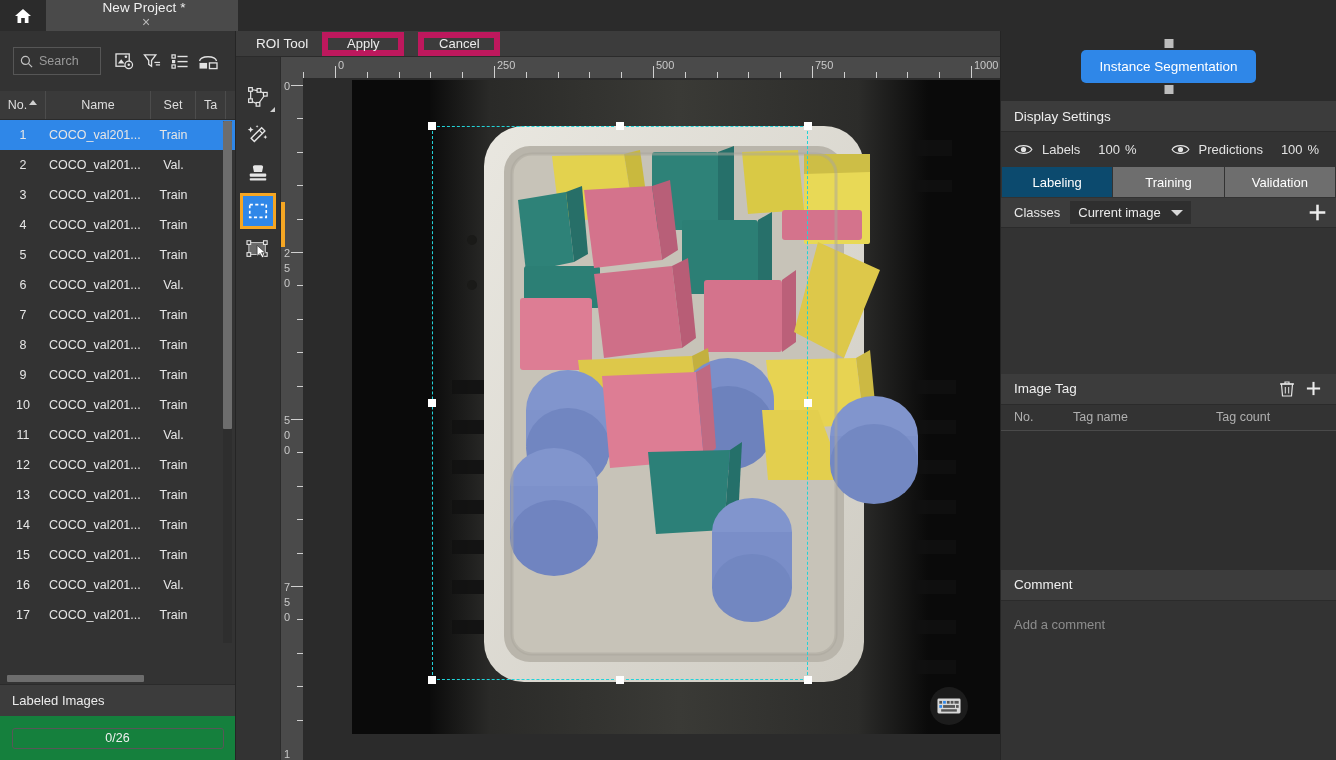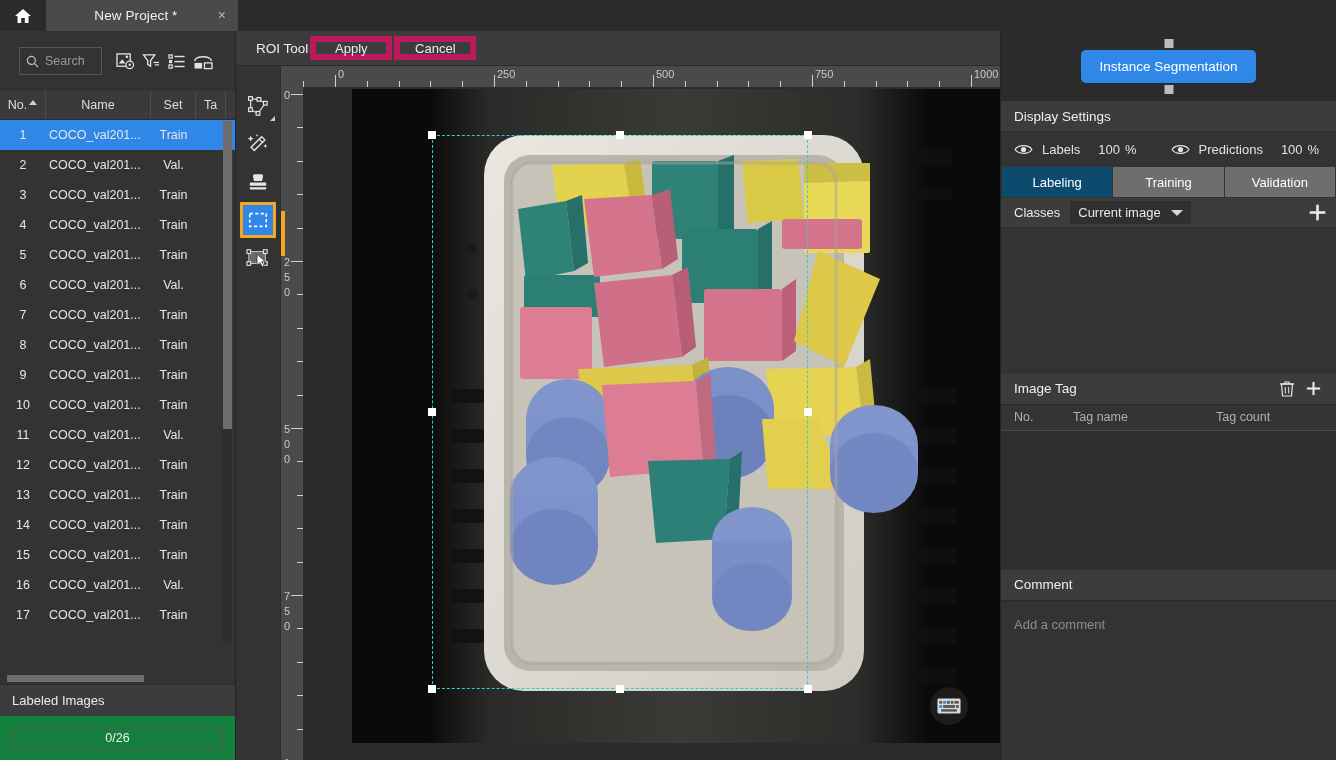--- a/index.html
+++ b/index.html
@@ -16,34 +16,34 @@
   .titlebar {
     height: 31px; background: #2b2b2b; display: flex; align-items: stretch; flex: 0 0 31px;
   }
   .home-btn {
     width: 46px; display: flex; align-items: center; justify-content: center;
     background: #2b2b2b; cursor: pointer;
   }
   .home-icon { width: 18px; height: 16px; display: block; }
   .tab {
     width: 192px; background: #4a4a4a; display: flex; align-items: center;
-    padding: 0 10px 0 14px; position: relative; cursor: pointer;
+    padding: 0 10px 0 14px; position: relative; cursor: pointer; flex-direction: column;
   }
   .tab-label { flex: 1; font-size: 13.5px; color: #f0f0f0; text-align: center; letter-spacing: .1px;}
   .tab-close { font-size: 14px; color: #b9b9b9; padding: 0 2px 2px 6px; cursor: pointer; line-height: 1; }
 
   
   .body { flex: 1; display: flex; min-height: 0; }
 
   
   .left-panel {
     width: 236px; flex: 0 0 236px; background: #333333; display: flex; flex-direction: column;
     border-right: 1px solid #252525;
   }
-  .left-toolbar { height: 60px; display: flex; align-items: center; padding: 0 19px; gap: 0; }
+  .left-toolbar { height: 60px; display: flex; align-items: center; padding: 0 13px; gap: 0; }
   .search-box {
     width: 94px; height: 28px; border: 1px solid #565656; background: #333333;
     display: flex; align-items: center; padding: 0 6px; gap: 6px; margin-right: 10px; cursor: text;
   }
   .search-box .txt { font-size: 12.5px; color: #9a9a9a; }
   .tb-icon { width: 30px; height: 28px; display: flex; align-items: center; justify-content: center; cursor: pointer; }
 
   .import-bar {
     height: 25px; background: #4a4a4a; display: flex; align-items: center; justify-content: center;
     gap: 9px; margin: 0 1px; cursor: pointer;
@@ -83,21 +83,21 @@
   }
   .labeled-body { height: 44px; display: flex; align-items: center; justify-content: center; background: #15803d; }
   .progress {
     width: 212px; height: 21px; border: 1px solid #575757; border-radius: 3px;
     display: flex; align-items: center; justify-content: center; font-size: 12.5px; color: #efefef;
   }
 
   
   .center { flex: 1; display: flex; flex-direction: column; min-width: 0; background: #2b2b2b;}
   .roi-bar {
-    height: 35px; background: #3c3c3c; display: flex; align-items: center; gap: 2px; padding-left: 20px;
+    height: 26px; background: #3c3c3c; display: flex; align-items: center; gap: 14px; padding-left: 20px;
     border-bottom: 1px solid #2b2b2b;
   }
   .roi-title { font-size: 13.5px; color: #eee; }
   .roi-btn {
     height: 24px; min-width: 82px; padding: 0 12px; border: 6px solid #be185d; background: #3c3c3c;
     color: #ececec; font-size: 13px; display: flex; align-items: center; justify-content: center; cursor: pointer;
     font-family: "Liberation Sans", sans-serif;
   }
   .canvas-area { flex: 1; display: flex; min-height: 0; }
   .tools-col {

